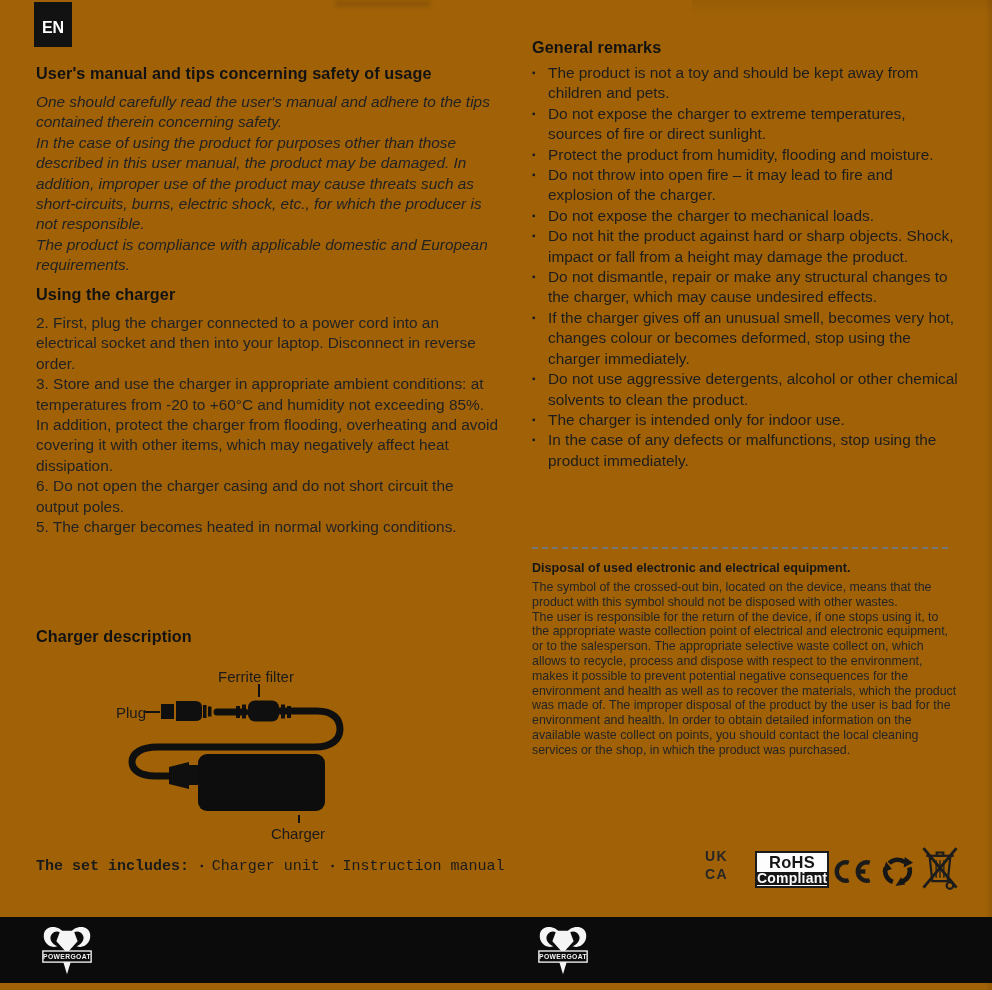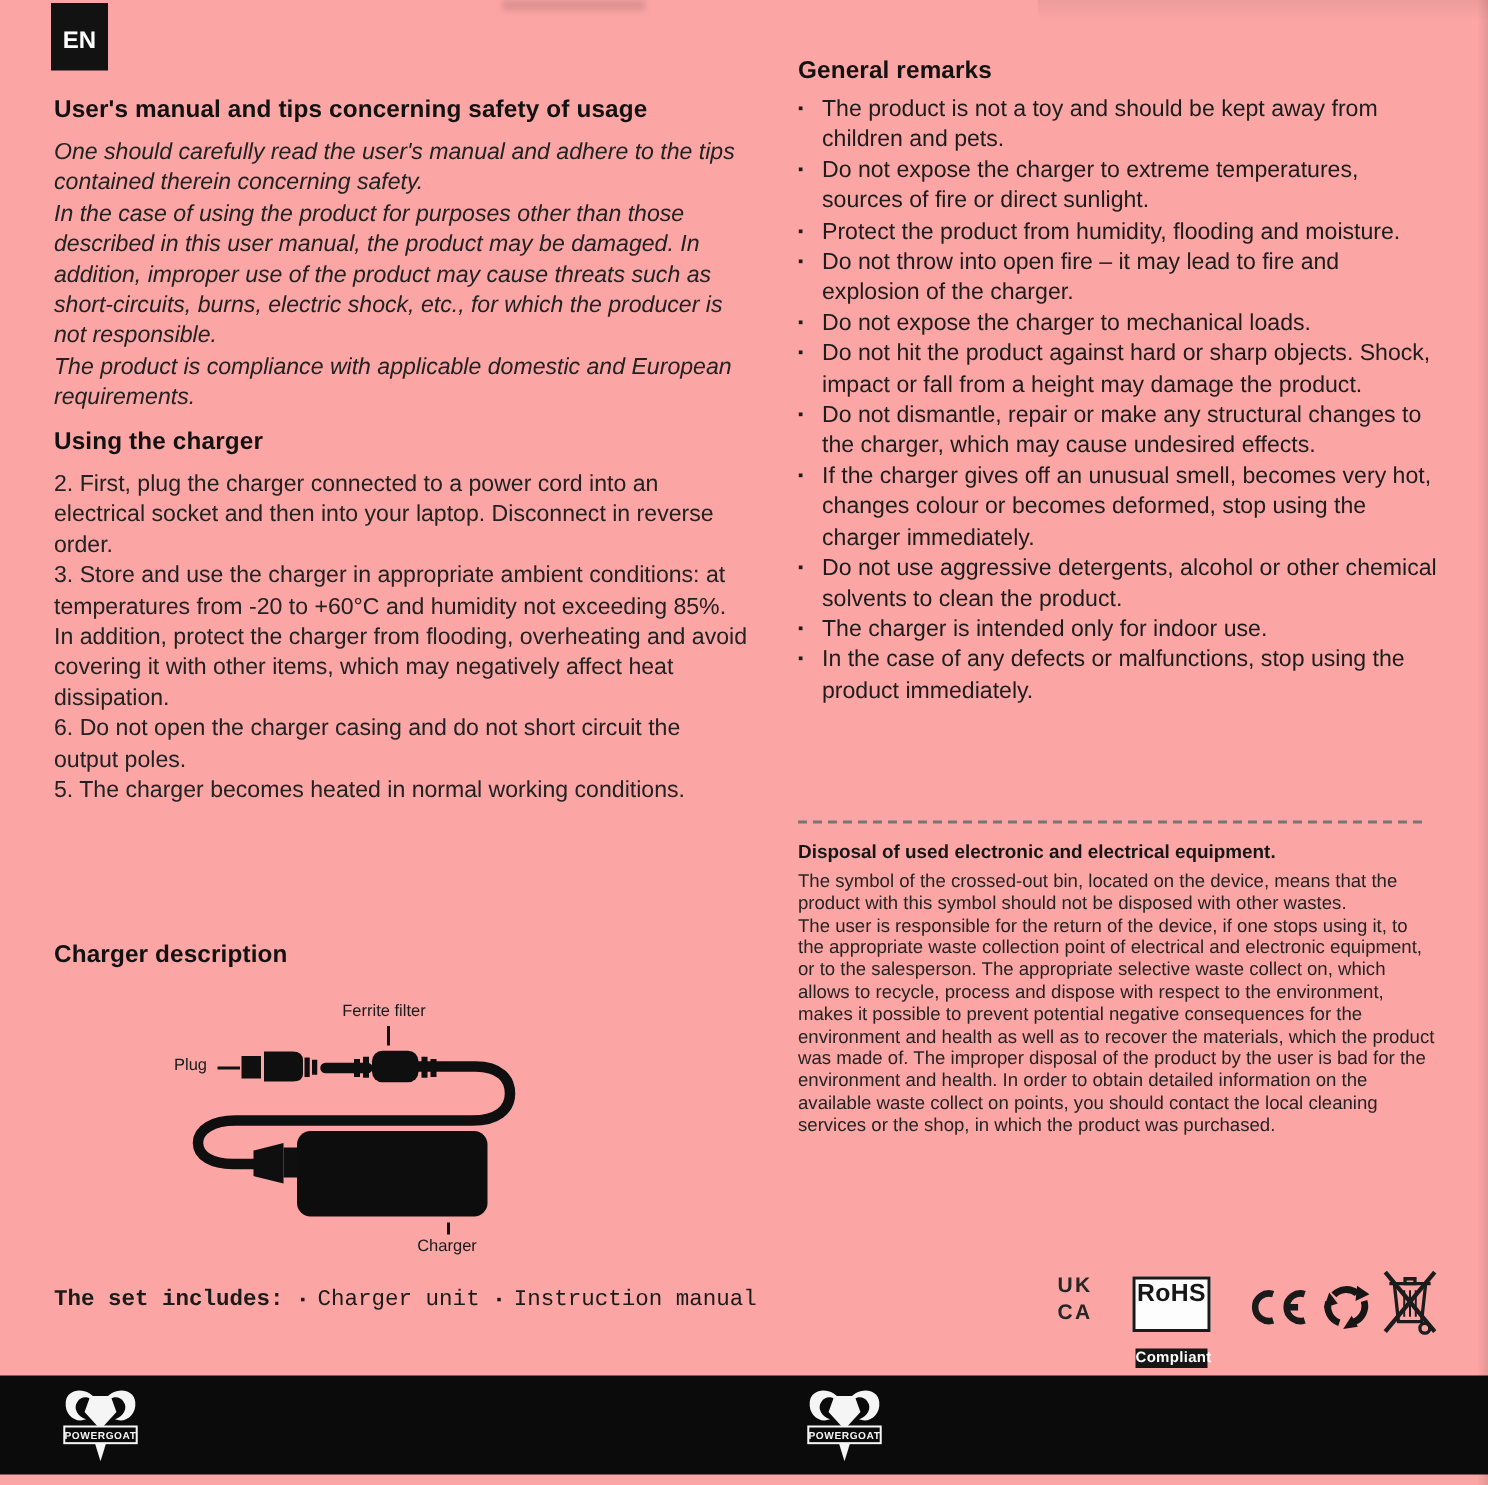--- a/index.html
+++ b/index.html
@@ -1,18 +1,18 @@
 <!DOCTYPE html>
 <html><head>
 <meta charset="utf-8">
 <style>
   html,body{margin:0;padding:0;background:#e9e9e7;}
   .page{
     position:relative; width:992px; height:990px; overflow:hidden;
-    background:#fca5a5;
+    background:#a16207;
     font-family:"Liberation Sans", sans-serif;
     color:#1d1d1d;
   }
   
   .scan-edge-right{position:absolute; right:0; top:0; width:7px; height:100%;
     background:linear-gradient(to right,rgba(0,0,0,0),rgba(0,0,0,.10)); }
   .scan-top-right{position:absolute; right:0; top:0; width:300px; height:14px;
     background:linear-gradient(to bottom,rgba(0,0,0,.06),rgba(0,0,0,0)); }
   .scan-top-smudge{position:absolute; left:335px; top:0; width:95px; height:7px;
     background:rgba(0,0,0,.12); filter:blur(2px);}
@@ -34,35 +34,35 @@
   .remark .txt{flex:1;}
 
   .divider{position:absolute; left:532px; top:547px; width:416px; border-top:2px dashed #767676; height:0;}
 
   .disposal-h{position:absolute; left:532px; top:561px; font-size:12.6px; font-weight:700; color:#161616;}
   .disposal-b{position:absolute; left:532px; top:580px; width:426px; font-size:12.4px; line-height:14.8px; color:#242424;}
   .disposal-b p{margin:0;}
 
   
   .diagram{position:absolute; left:95px; top:663px; width:330px; height:185px;}
-  .diag-label{position:absolute; font-size:11px; color:#1a1a1a;}
+  .diag-label{position:absolute; font-size:15px; color:#1a1a1a;}
   .leader-v{position:absolute; width:1.5px; background:#111;}
   .leader-h{position:absolute; height:1.8px; background:#111;}
 
   .set-line{position:absolute; left:36px; top:858px; font-size:15px; color:#1b1b1b;font-family:Liberation Mono, monospace;}
   .set-line .lbl{font-weight:700;}
   .set-line .sq{font-size:9.5px; padding:0 7px 0 10px; vertical-align:1.5px;}
 
   
   .ukca{position:absolute; left:705px; top:847px; font-weight:700; font-size:14px; line-height:18px;
         letter-spacing:1.5px; color:#262626;}
-  .rohs{position:absolute; left:755px; top:851px; width:52px; height:37px; border:2.5px solid #1a1a1a;
+  .rohs{position:absolute; left:755px; top:851px; width:74px; height:37px; border:2.5px solid #1a1a1a;
         box-sizing:border-box; background:#fdfdfd; text-align:center;}
   .rohs .top{font-weight:800; font-size:16.5px; line-height:19px; color:#161616; letter-spacing:.3px;}
-  .rohs .sub{background:#161616; color:#fbfbfb; font-size:10px; font-weight:700; line-height:13px; letter-spacing:.2px;margin-top:27px;}
+  .rohs .sub{background:#161616; color:#fbfbfb; font-size:14px; font-weight:700; line-height:13px; letter-spacing:.2px;}
   .mark{position:absolute;}
 
   
   .footer-bar{position:absolute; left:0; top:917px; width:992px; height:66px; background:#0b0b0b;}
   .goat{position:absolute; top:6px; width:58px; height:56px;}
   .goat-1{left:38px;} .goat-2{left:534px;}
 </style>
 </head>
 <body>
 

